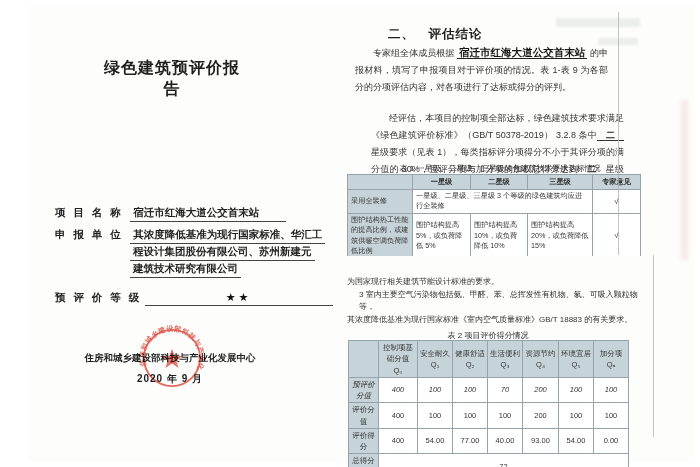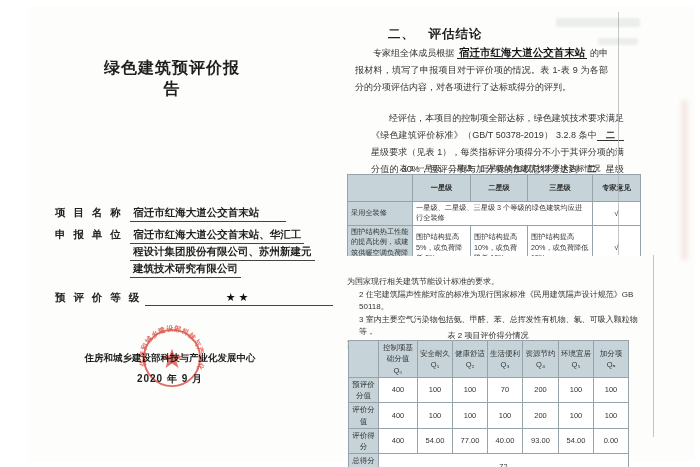--- a/index.html
+++ b/index.html
@@ -57,21 +57,21 @@
 
     <div class="abs l-title">绿色建筑预评价报告</div>
 
     <div class="abs" style="left:27px;top:196px;">
       <span class="f-label">项 目 名 称</span>
       <span class="f-value" style="min-width:150px;margin-left:4px;">宿迁市红海大道公交首末站</span>
     </div>
 
     <div class="abs" style="left:27px;top:218px;">
       <span class="f-label">申 报 单 位</span>
-      <span class="f-value" style="margin-left:4px;">宿迁市红海大道公交首末站、华汇工</span>
+      <span class="f-value" style="margin-left:4px;">其浓度降低基准为现行国家标准、华汇工</span>
     </div>
     <div class="abs" style="left:102px;top:235px;">
       <span class="f-value">程设计集团股份有限公司、苏州新建元</span>
     </div>
     <div class="abs" style="left:102px;top:252px;">
       <span class="f-value">建筑技术研究有限公司</span>
     </div>
 
     <div class="abs" style="left:27px;top:281px;">
       <span class="f-label">预 评 价 等 级</span>
@@ -104,21 +104,21 @@
     <div class="abs t1wrap">
       <table class="tbl t1">
         <colgroup>
             <col style="width:65px">
             <col style="width:58px">
             <col style="width:57px">
             <col style="width:65px">
             <col style="width:48px">
           </colgroup>
         <tbody>
-            <tr style="height:27px;padding-left:30px;">
+            <tr style="height:15px;padding-left:30px;">
           <td class="hd"></td>
           <td class="hd ch">一星级</td>
           <td class="hd ch">二星级</td>
           <td class="hd ch">三星级</td>
           <td class="hd ch">专家意见</td>
         </tr>
         <tr style="height:23px;">
           <td class="hd">采用全装修</td>
           <td colspan="3">一星级、二星级、三星级 3 个等级的绿色建筑均应进行全装修</td>
           <td class="ck">√</td>
@@ -130,21 +130,20 @@
           <td>围护结构提高 20%，或负荷降低 15%</td>
           <td class="ck">√</td>
         </tr>
 
       </tbody>
         </table>
     </div>
 
     <div class="abs notes" style="top:270px;">
       <div>为国家现行相关建筑节能设计标准的要求。</div>
-      <div class="noteind">2 住宅建筑隔声性能对应的标准为现行国家标准《民用建筑隔声设计规范》GB 50118。</div>
       <div class="noteind">3 室内主要空气污染物包括氨、甲醛、苯、总挥发性有机物、氡、可吸入颗粒物等，</div>
       <div>其浓度降低基准为现行国家标准《室内空气质量标准》GB/T 18883 的有关要求。</div>
     </div>
 
     <div class="abs caption" style="left:3px;top:324px;width:280px;">表 2 项目评价得分情况</div>
 
     <table class="abs tbl t2" style="left:3px;top:334px;">
       <colgroup>
           <col style="width:30px">
           <col style="width:39px">
@@ -167,21 +166,21 @@
 Q₂</td>
         <td class="hd pre">生活便利
 Q₃</td>
         <td class="hd pre">资源节约
 Q₄</td>
         <td class="hd pre">环境宜居
 Q₅</td>
         <td class="hd pre">加分项
 Qₐ</td>
       </tr>
-      <tr style="height:14px;">
+      <tr style="height:14px;font-style:italic;">
         <td class="hd">预评价分值</td>
         <td>400</td>
         <td>100</td>
         <td>100</td>
         <td>70</td>
         <td>200</td>
         <td>100</td>
         <td>100</td>
       </tr>
       <tr style="height:14px;">

